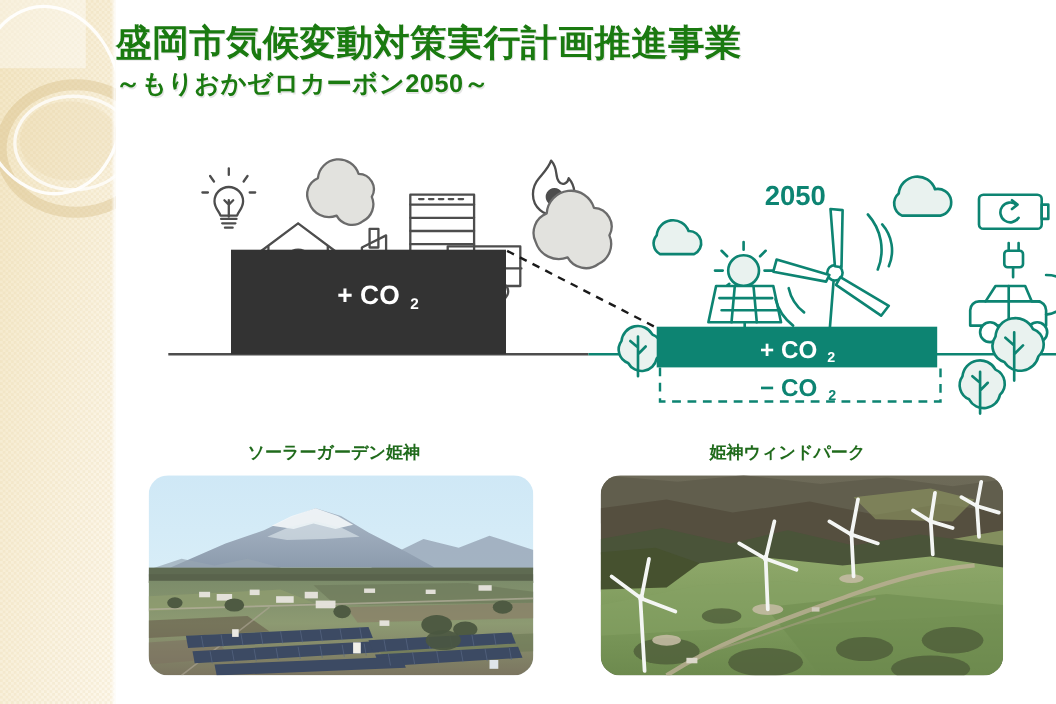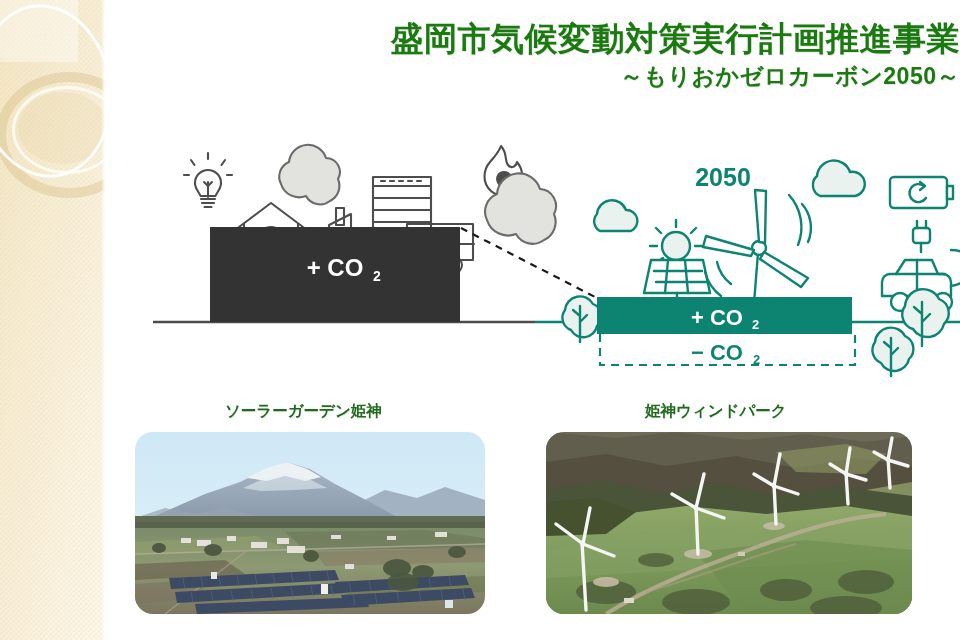--- a/index.html
+++ b/index.html
@@ -25,21 +25,21 @@
     background:linear-gradient(90deg,rgba(255,255,255,0),rgba(255,255,255,.95));}
   .ring{position:absolute;border-radius:50%;border:3px solid rgba(255,255,255,.85);}
   .ring.r1{left:-22px;top:4px;width:128px;height:168px;border-color:rgba(255,255,255,.9);
     transform:rotate(-8deg);}
   .ring.r2{left:-4px;top:72px;width:126px;height:106px;border:10px solid rgba(214,186,128,.38);}
   .ring.r3{left:12px;top:86px;width:104px;height:82px;border:3px solid rgba(255,255,255,.75);}
   .ring-fill{position:absolute;left:18px;top:92px;width:90px;height:72px;border-radius:50%;
     background:rgba(226,203,153,.22);}
 
   
-  .title-block{position:absolute;left:105px;top:20px;width:855px;text-align:right;}
+  .title-block{position:absolute;left:105px;top:20px;width:855px;text-align:left;}
   .title-line{
     color:#1a7a10;font-weight:bold;letter-spacing:.5px;line-height:1.18;
     text-shadow:1px 1px 0 rgba(0,0,0,.10);
   }
   .title-line.l1{font-size:33px;}
   .title-line.l2{font-size:23px;margin-top:4px;}
 
   
   .info{position:absolute;left:105px;top:120px;width:855px;height:270px;}
   .info svg{display:block;}

